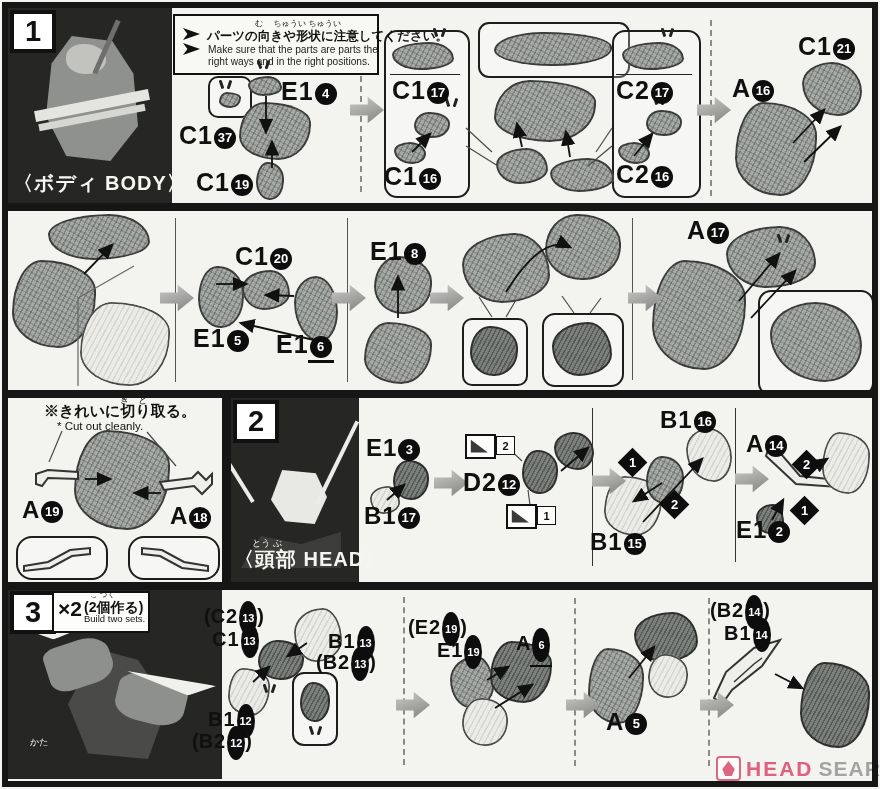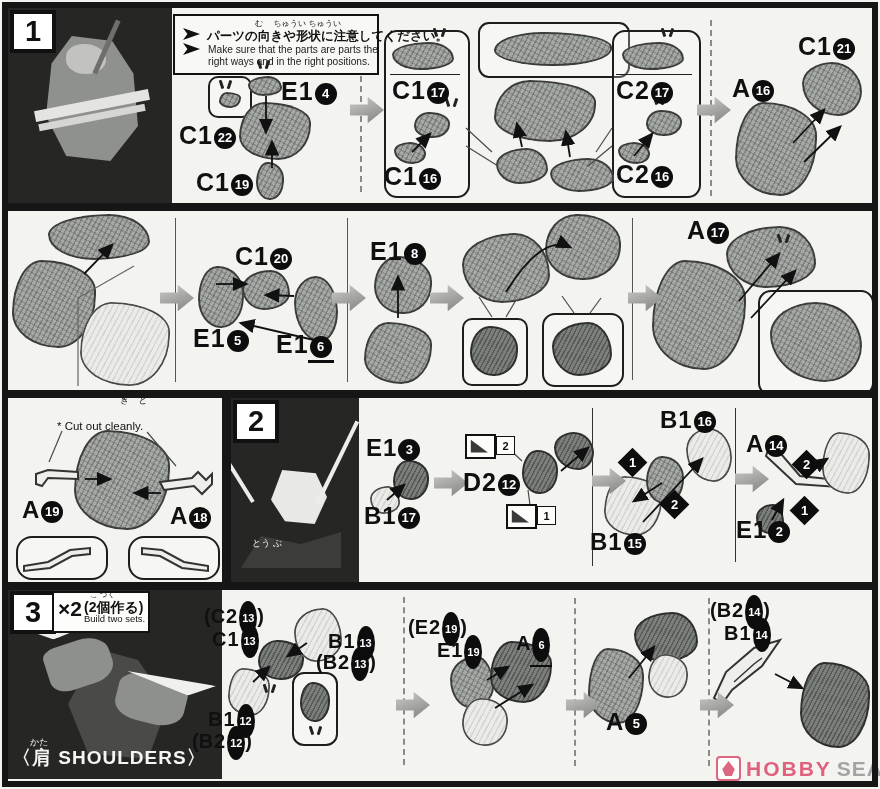--- a/index.html
+++ b/index.html
@@ -69,38 +69,39 @@
   <div class="photo" style="left:8px;top:8px;width:164px;height:195px">
     <div class="sil" style="left:38px;top:28px;width:92px;height:125px;background:#8f918e;clip-path:polygon(28% 0,72% 4%,95% 30%,100% 72%,70% 100%,22% 96%,0 64%,6% 22%)"></div>
     <div class="sil" style="left:58px;top:36px;width:40px;height:30px;background:#c2c2bf;border-radius:45% 55% 50% 50%"></div>
     <div class="sil" style="left:26px;top:92px;width:116px;height:11px;background:#e4e4e0;transform:rotate(-11deg)"></div>
     <div class="sil" style="left:30px;top:106px;width:108px;height:7px;background:#d6d6d2;transform:rotate(-11deg)"></div>
     <div class="sil" style="left:96px;top:10px;width:5px;height:58px;background:#6e6e6c;transform:rotate(24deg)"></div>
   </div>
   <div class="stepnum" style="left:10px;top:10px">
       <span>1</span>
     </div>
+  <div class="caption" style="left:13px;top:170px;font-size:20px">〈ボディ BODY〉</div>
 
   <div class="cautionbox">
     <div class="chev" style="left:8px;top:12px"></div>
     <div class="chev" style="left:8px;top:27px"></div>
     <div class="furi" style="left:80px;top:2px;font-size:8px">む　 ちゅうい ちゅうい</div>
     <div class="caujp">パーツの向きや形状に注意してください。</div>
     <div class="cauen" style="top:28px">Make sure that the parts are parts the</div>
     <div class="cauen" style="top:40px">right ways and in the right positions.</div>
   </div>
 
   <div class="rbox" style="left:208px;top:76px;width:40px;height:38px;border-radius:10px">
     <div class="blob g b3" style="left:9px;top:14px;width:22px;height:16px"></div>
     <div class="exm" style="left:8px;top:2px"></div>
   </div>
   <div class="blob g b2" style="left:248px;top:76px;width:34px;height:20px"></div>
   <div class="exm" style="left:256px;top:60px"></div>
   <div class="plabel" style="left:281px;top:77px"><span class="pcode">E1</span><span class="cn">4</span></div>
-  <div class="plabel" style="left:179px;top:121px"><span class="pcode">C1</span><span class="cn">22</span></div>
+  <div class="plabel" style="left:179px;top:121px"><span class="pcode">C1</span><span class="cn">37</span></div>
   <div class="blob g b3" style="left:239px;top:102px;width:72px;height:58px"></div>
   <div class="plabel" style="left:196px;top:168px"><span class="pcode">C1</span><span class="cn">19</span></div>
   <div class="blob g b1" style="left:256px;top:162px;width:28px;height:38px"></div>
 
   <div class="dsep" style="left:360px;top:76px;height:116px"></div>
   <div class="flow" style="left:350px;top:95px"></div>
 
   <div class="rbox" style="left:384px;top:30px;width:82px;height:164px"></div>
   <div class="blob g b2" style="left:392px;top:42px;width:62px;height:28px"></div>
   <div class="exm" style="left:432px;top:28px"></div>
@@ -168,20 +169,21 @@
 
   <div class="plabel" style="left:687px;top:216px"><span class="pcode">A</span><span class="cn">17</span></div>
   <div class="blob g b3" style="left:652px;top:260px;width:94px;height:110px"></div>
   <div class="blob g b2" style="left:726px;top:226px;width:90px;height:62px"></div>
   <div class="exm" style="left:776px;top:234px"></div>
   <div class="rbox" style="left:758px;top:290px;width:112px;height:102px">
     <div class="blob g b4" style="left:10px;top:10px;width:92px;height:80px"></div>
   </div>
 
   <div class="furi" style="left:120px;top:394px">き　と</div>
+  <div class="note" style="left:44px;top:402px;font-size:15px">※きれいに切り取る。</div>
   <div class="note" style="left:57px;top:420px;font-size:11.5px;font-weight:normal">* Cut out cleanly.</div>
   <div class="blob g b3" style="left:74px;top:430px;width:96px;height:100px"></div>
   <svg class="blob" style="left:34px;top:462px" width="48" height="28" viewBox="0 0 48 28">
       <path d="M2 12 L14 8 L44 10 L44 17 L14 16 L8 24 L2 22 Z" fill="#eeeeea" stroke="#333" stroke-width="2"></path>
     </svg>
   <div class="plabel" style="left:22px;top:496px;font-size:24px"><span class="pcode">A</span><span class="cn">19</span></div>
   <svg class="blob" style="left:158px;top:470px" width="56" height="42" viewBox="0 0 56 42">
       <path d="M2 12 L34 8 L40 2 L48 10 L54 4 L54 14 L44 24 L36 16 L6 20 Z" fill="#eeeeea" stroke="#333" stroke-width="2"></path>
     </svg>
   <div class="plabel" style="left:170px;top:502px;font-size:24px"><span class="pcode">A</span><span class="cn">18</span></div>
@@ -199,20 +201,21 @@
   <div class="photo" style="left:231px;top:398px;width:128px;height:184px">
     <div class="sil" style="left:40px;top:72px;width:56px;height:54px;background:#e8e8e4;clip-path:polygon(20% 0,80% 6%,100% 50%,78% 100%,25% 95%,0 55%)"></div>
     <div class="sil" style="left:20px;top:18px;width:4px;height:86px;background:#ececea;transform:rotate(-32deg);transform-origin:bottom"></div>
     <div class="sil" style="left:84px;top:14px;width:4px;height:92px;background:#ececea;transform:rotate(26deg);transform-origin:bottom"></div>
     <div class="sil" style="left:10px;top:130px;width:100px;height:40px;background:#3c3c3a;clip-path:polygon(0 100%,20% 20%,60% 40%,100% 10%,100% 100%)"></div>
   </div>
   <div class="stepnum" style="left:233px;top:400px">
       <span>2</span>
     </div>
   <div class="furiw" style="left:252px;top:537px">とう ぶ</div>
+  <div class="caption" style="left:234px;top:546px;font-size:20px">〈頭部 HEAD〉</div>
 
   <div class="plabel" style="left:366px;top:434px;font-size:24px"><span class="pcode">E1</span><span class="cn">3</span></div>
   <div class="blob d b1" style="left:393px;top:460px;width:36px;height:40px"></div>
   <div class="blob wl b2" style="left:370px;top:486px;width:30px;height:28px"></div>
   <div class="plabel" style="left:364px;top:502px;font-size:24px"><span class="pcode">B1</span><span class="cn">17</span></div>
   <div class="flow" style="left:434px;top:468px"></div>
 
   <div class="flagbox" style="left:465px;top:434px">
       <i></i>
     </div>
@@ -269,21 +272,20 @@
   <div class="stepnum" style="left:10px;top:591px">
       <span>3</span>
     </div>
   <div class="x2box">
     <div class="note" style="left:4px;top:4px;font-size:21px">×2</div>
     <div class="furi" style="left:36px;top:-3px;font-size:7.5px">こ つく</div>
     <div class="note" style="left:30px;top:6px;font-size:14px">(2個作る)</div>
     <div class="note" style="left:30px;top:20px;font-size:9.5px;font-weight:normal">Build two sets.</div>
   </div>
   <div class="furiw" style="left:30px;top:736px">かた</div>
-  <div class="caption" style="left:12px;top:745px;font-size:19px">〈肩 SHOULDERS〉</div>
 
   <div class="plabel sm" style="left:204px;top:601px"><span class="par">(</span><span class="pcode">C2</span><span class="cn">13</span><span class="par">)</span></div>
   <div class="plabel sm" style="left:212px;top:624px"><span class="pcode">C1</span><span class="cn">13</span></div>
   <div class="plabel sm" style="left:328px;top:626px"><span class="pcode">B1</span><span class="cn">13</span></div>
   <div class="plabel sm" style="left:316px;top:647px"><span class="par">(</span><span class="pcode">B2</span><span class="cn">13</span><span class="par">)</span></div>
   <div class="blob d b1" style="left:258px;top:640px;width:46px;height:40px"></div>
   <div class="blob wl b2" style="left:294px;top:608px;width:48px;height:54px"></div>
   <div class="blob wl b3" style="left:228px;top:668px;width:42px;height:48px"></div>
   <div class="exm" style="left:262px;top:684px"></div>
   <div class="rbox" style="left:292px;top:672px;width:42px;height:70px;border-radius:12px">
@@ -316,21 +318,21 @@
   <svg class="blob" style="left:710px;top:638px" width="80" height="70" viewBox="0 0 80 70">
       <path d="M4 60 L16 34 L44 10 L70 2 L52 28 L22 52 L12 66 Z" fill="#eeeeea" stroke="#333" stroke-width="2"></path>
       <path d="M24 44 L44 26 L52 20" fill="none" stroke="#333" stroke-width="1.5"></path>
     </svg>
   <div class="blob d b3" style="left:800px;top:662px;width:70px;height:86px"></div>
 
   <div class="logo">
     <div class="logoicon">
         <i></i>
       </div>
-    <span class="logotext1">HOBBY</span>
+    <span class="logotext1">HEAD</span>
     <span class="logotext2">SEARCH</span>
   </div>
 
   <svg class="overlay" width="880" height="789">
     <defs>
       <marker id="ah" markerWidth="9" markerHeight="8" refX="7.5" refY="4" orient="auto">
           <path d="M0,0L9,4L0,8z" fill="#111"></path>
         </marker>
     </defs>
     <g stroke="#111" stroke-width="1.8" fill="none">

